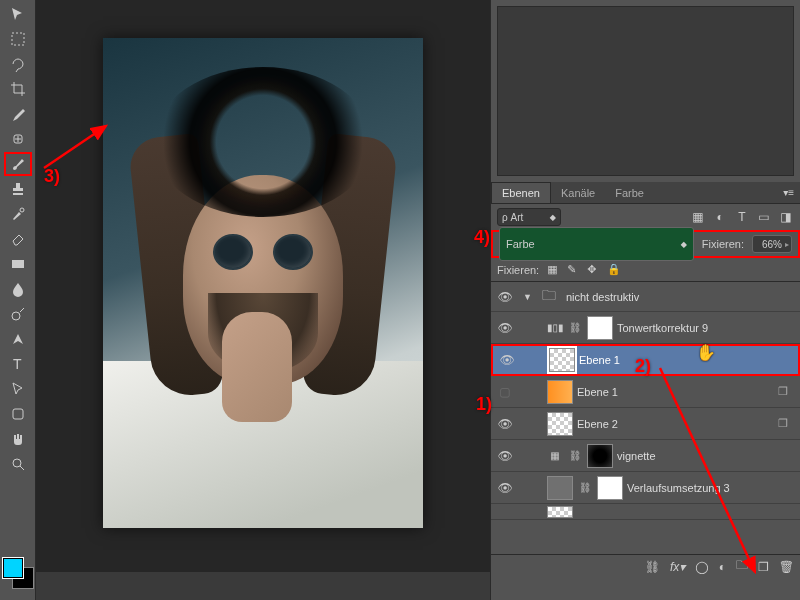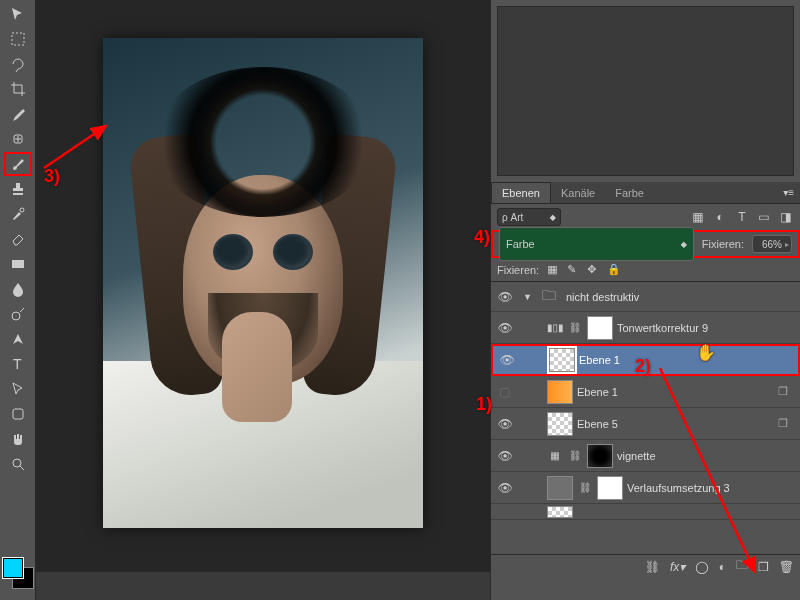--- a/index.html
+++ b/index.html
@@ -272,21 +272,21 @@
       <div class="indent1"></div>
       <div class="thumb orange"></div>
       <span class="lname">Ebene 1</span>
       <span class="actions">❐</span>
     </div>
 
     <div class="layer">
       <div class="vis">👁</div>
       <div class="indent1"></div>
       <div class="thumb checker"></div>
-      <span class="lname">Ebene 5</span>
+      <span class="lname">Ebene 2</span>
       <span class="actions">❐</span>
     </div>
 
     <div class="layer">
       <div class="vis">👁</div>
       <div class="indent1"></div>
       <span class="adj-ic">▦</span>
       <span class="link-ic">⛓</span>
       <div class="thumb black"></div>
       <span class="lname">vignette</span>

